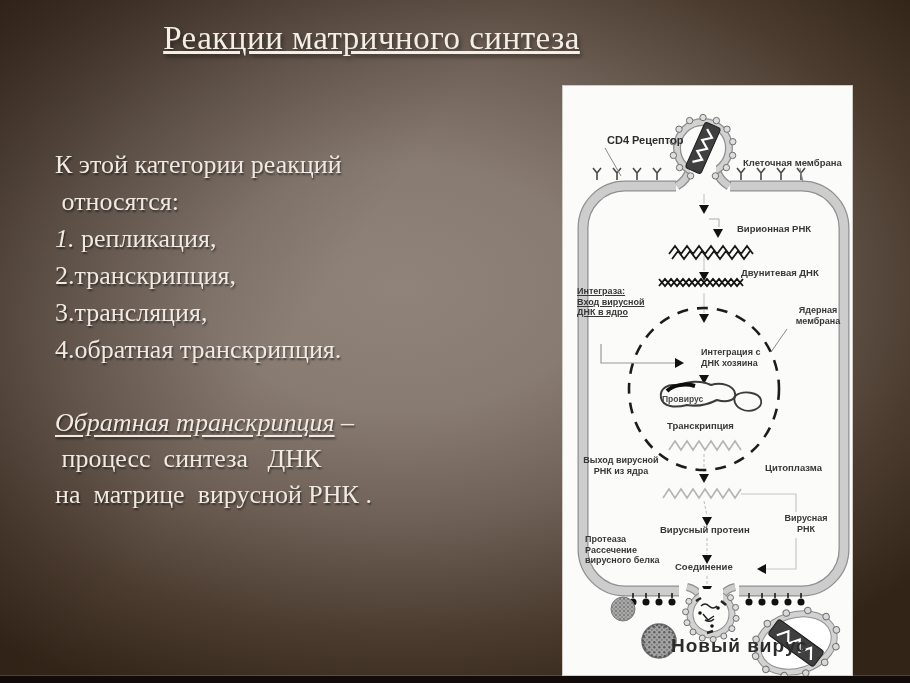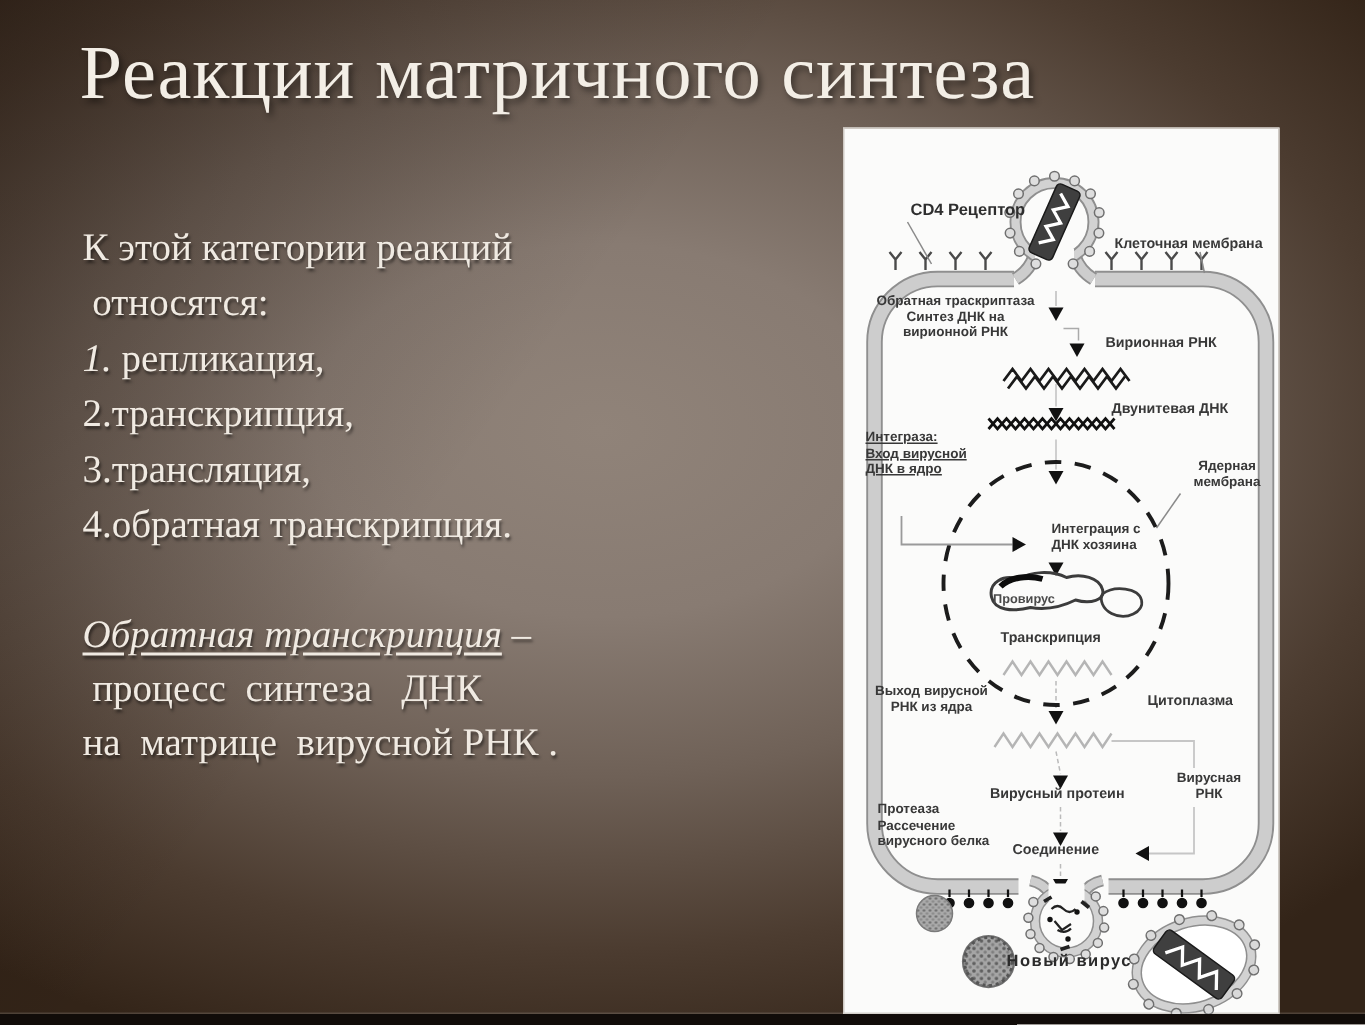--- a/index.html
+++ b/index.html
@@ -8,22 +8,23 @@
     position:relative;width:910px;height:683px;
     background:
       linear-gradient(125deg, rgba(18,9,4,0.38) 0%, rgba(18,9,4,0) 38%),
       radial-gradient(ellipse 75% 65% at 44% 42%, #908379 0%, #887b72 28%, #6f6157 52%, #4c3c30 78%, #332418 100%);
     font-family:"Liberation Serif", serif;
   }
   .bottom-strip{position:absolute;left:0;bottom:0;width:910px;height:7px;background:#110c09;}
   .bottom-glint{position:absolute;left:0;bottom:7px;width:910px;height:1px;background:rgba(255,255,255,0.14);}
   .title{
     position:absolute;left:0;top:20px;width:743px;text-align:center;
-    font-size:51px;color:#f3eee6;letter-spacing:0.5px;
+    font-size:33px;color:#f3eee6;letter-spacing:0.5px;
     text-shadow:2px 3px 4px rgba(0,0,0,0.45);
+    text-decoration:underline;
   }
   .body-text{
     position:absolute;left:55px;top:146px;width:480px;
     font-size:26px;line-height:37px;color:#f0eae2;white-space:pre-wrap;
     text-shadow:1px 2px 2px rgba(0,0,0,0.5);
   }
   .def-text{
     position:absolute;left:55px;top:405px;width:490px;
     font-size:26px;line-height:36px;color:#f0eae2;white-space:pre-wrap;
     text-shadow:1px 2px 2px rgba(0,0,0,0.5);
@@ -39,21 +40,21 @@
   }
   .panel svg{position:absolute;left:0;top:0;}
   .dl{
     position:absolute;font-weight:bold;color:#383838;
     font-size:9px;line-height:1.18;white-space:pre-line;
   }
   .dl.c{text-align:center;}
   .cd4{font-size:11px;color:#2e2e2e;margin-left:40px;}
   .s95{font-size:9.5px;}
   .prov{font-size:8.5px;color:#4a4a4a;}
-  .newv{font-size:11px;letter-spacing:1px;color:#2b2b2b;}
+  .newv{font-size:19px;letter-spacing:1px;color:#2b2b2b;}
 </style>
 </head>
 <body>
 
 <div class="slide">
   <div class="title">Реакции матричного синтеза</div>
 
   <div class="body-text"><div><span>К этой категории реакций</span></div><div><span> относятся:</span></div><div><span class="it-num">1.</span><span> репликация,</span></div><div><span>2.</span><span>транскрипция,</span></div><div><span>3.</span><span>трансляция,</span></div><div><span>4.</span><span>обратная транскрипция.</span></div></div>
 
   <div class="def-text"><div class="def-line1"><span class="term">Обратная транскрипция</span><span> –</span></div><div><span> процесс  синтеза   ДНК</span></div><div><span>на  матрице  вирусной РНК .</span></div></div>
@@ -259,23 +260,20 @@
         </g>
         <g transform="translate(233,557) rotate(36)">
           <rect x="-28" y="-9.5" width="56" height="19" rx="3" fill="#3f3f3f" stroke="#1a1a1a"></rect>
           <polyline points="-20,5 -13,-5 -6,5 1,-5 8,5 15,-5 22,5" fill="none" stroke="#ffffff" stroke-width="2.2"></polyline>
         </g>
       </g>
     </svg>
 
     <div class="dl cd4" style="left:4px;top:48px;">CD4 Рецептор</div>
     <div class="dl s95" style="left:180px;top:71px;">Клеточная мембрана</div>
-    <div class="dl c" style="left:10px;top:109px;width:128px;">Обратная траскриптаза
-Синтез ДНК на
-вирионной РНК</div>
     <div class="dl s95" style="left:174px;top:137px;">Вирионная РНК</div>
     <div class="dl s95" style="left:178px;top:181px;">Двунитевая ДНК</div>
     <div class="dl" style="left:14px;top:200px;text-decoration:underline;">Интеграза:
 Вход вирусной
 ДНК в ядро</div>
     <div class="dl c" style="left:220px;top:219px;width:70px;">Ядерная
 мембрана</div>
     <div class="dl" style="left:138px;top:261px;">Интеграция с
 ДНК хозяина</div>
     <div class="dl prov" style="left:99px;top:308px;">Провирус</div>

